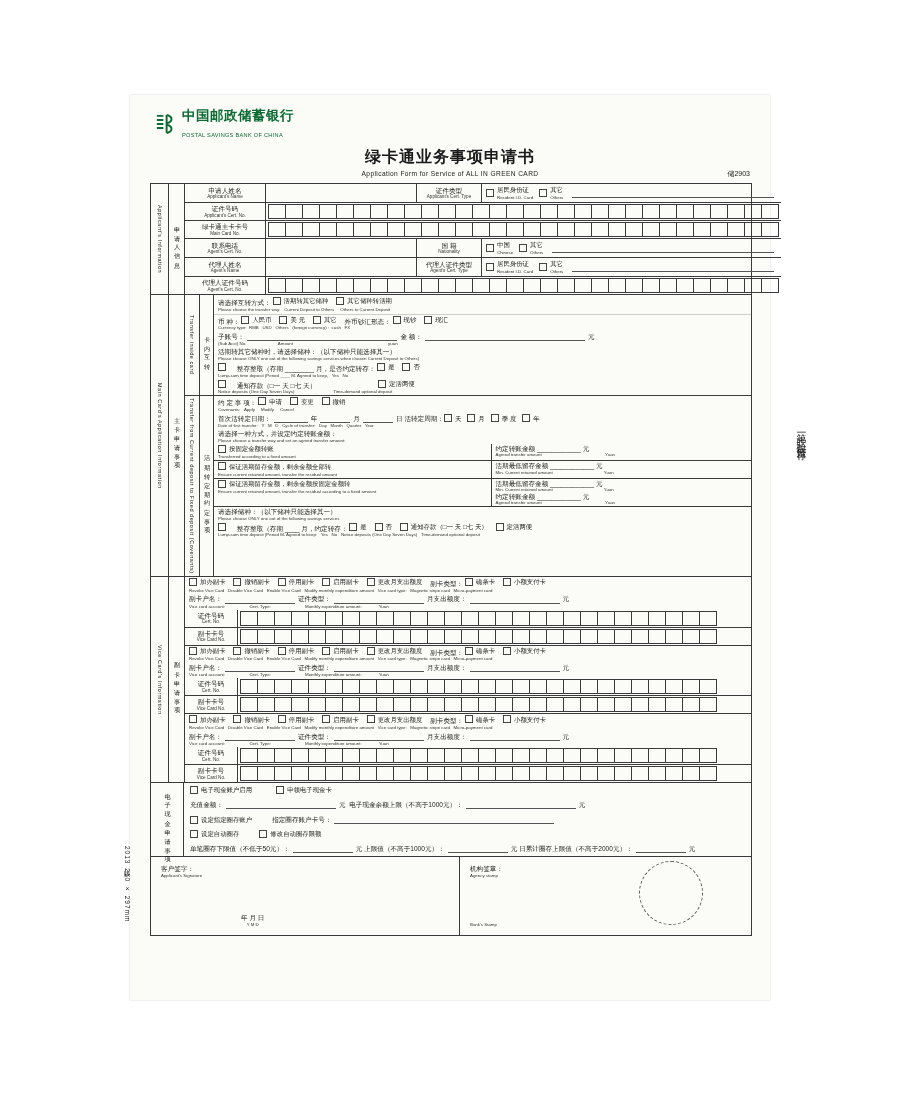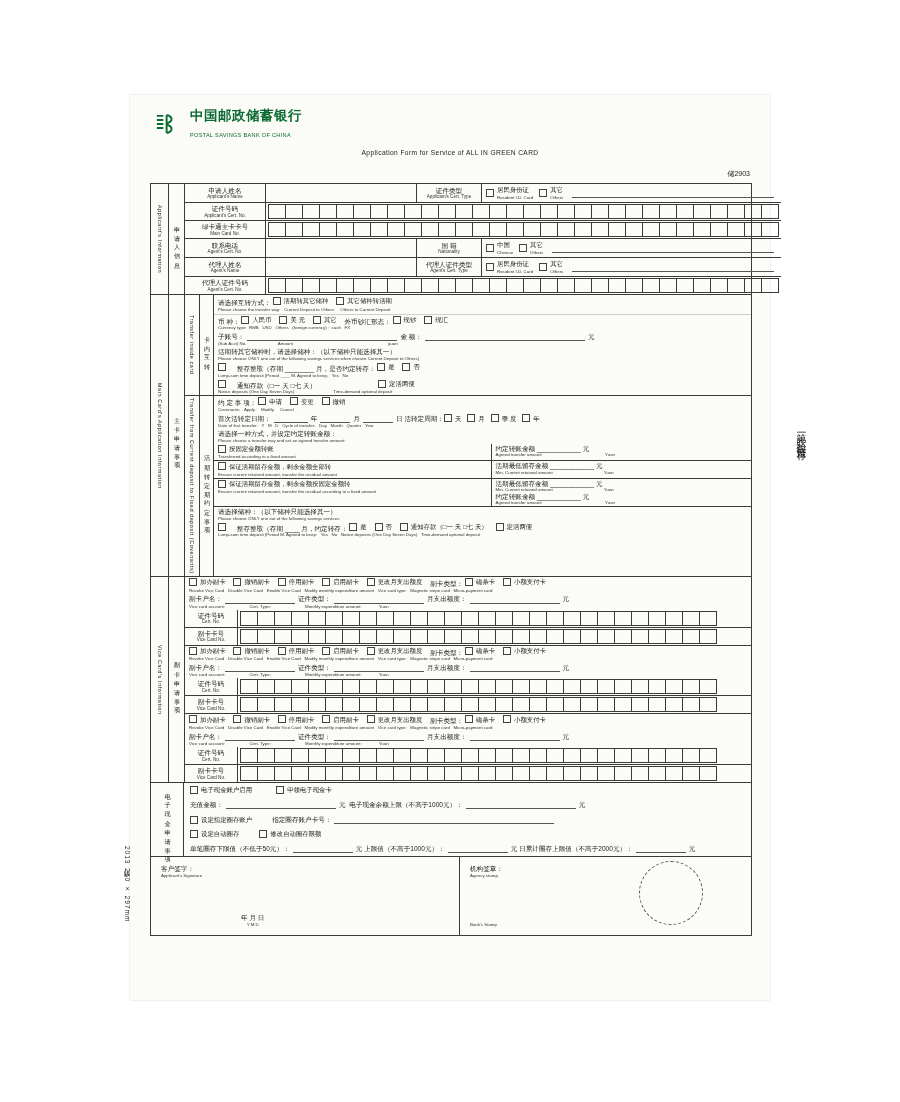--- a/index.html
+++ b/index.html
@@ -1,21 +1,21 @@
 <!DOCTYPE html>
 <html><head>
 <meta charset="utf-8">
 <style>
   html,body{margin:0;padding:0;background:#ffffff;}
   body{width:900px;height:1102px;font-family:"Liberation Sans",sans-serif;color:#1b1b1b;}
   .page{position:relative;width:900px;height:1102px;background:#ffffff;overflow:hidden;}
   .sheet{position:absolute;left:130px;top:95px;width:640px;height:905px;background:#fbfbf7;
          box-shadow:0 0 2px rgba(0,0,0,.18);}
   
-  .logo{position:absolute;left:22px;top:12px;display:flex;align-items:center;gap:12px;}
+  .logo{position:absolute;left:22px;top:12px;display:flex;align-items:center;gap:4px;}
   .logo .mark{width:26px;height:26px;color:#0c6b33;}
   .logo .names{line-height:1.05;}
   .logo .cn{font-size:13.5px;font-weight:bold;color:#0c6b33;letter-spacing:.5px;}
   .logo .en{font-size:5.6px;color:#0c6b33;letter-spacing:.3px;margin-top:2px;}
   .title{position:absolute;left:0;top:52px;width:640px;text-align:center;}
   .title .cn{font-size:16px;font-weight:bold;letter-spacing:1px;}
   .title .en{font-size:6.6px;letter-spacing:.4px;margin-top:2px;}
   .formno{position:absolute;right:20px;top:74px;font-size:7px;}
   .rightstrip{position:absolute;right:-38px;top:330px;font-size:10px;letter-spacing:2px;
               writing-mode:vertical-rl;}
@@ -66,20 +66,21 @@
           </g>
         </svg>
       </span>
       <span class="names">
         <span class="cn">中国邮政储蓄银行</span><br>
         <span class="en">POSTAL SAVINGS BANK OF CHINA</span>
       </span>
     </div>
 
     <div class="title">
+      <div class="cn">绿卡通业务事项申请书</div>
       <div class="en">Application Form for Service of ALL IN GREEN CARD</div>
     </div>
     <div class="formno">储2903</div>
 
     <div class="rightstrip">第一联 银行留存</div>
     <div class="bottomstrip">2013版 210 × 297mm</div>
 
     <div class="frame">
 
       <div class="row">

